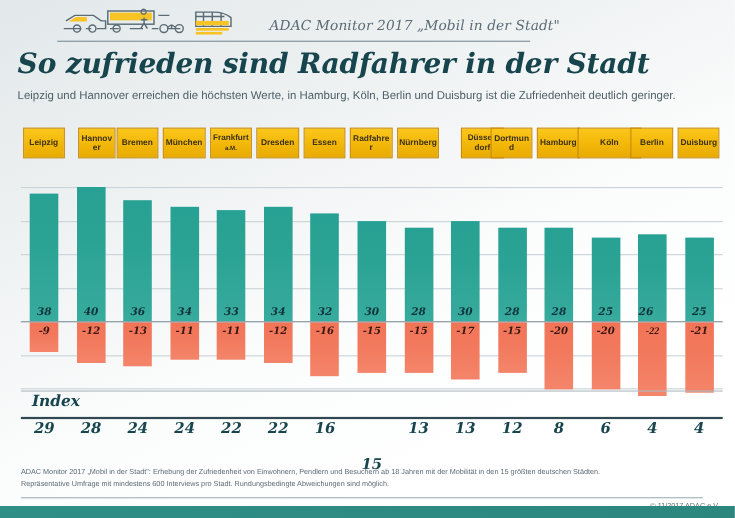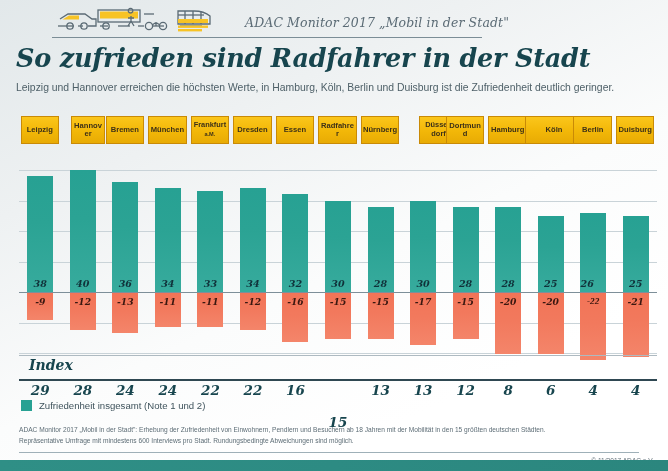--- a/index.html
+++ b/index.html
@@ -310,24 +310,20 @@
       <div class="idx-val" style="left: 340.267px; width: 42.5333px;">13</div>
       <div class="idx-val" style="left: 382.8px; width: 42.5333px;">13</div>
       <div class="idx-val" style="left: 425.333px; width: 42.5333px;">12</div>
       <div class="idx-val" style="left: 467.867px; width: 42.5333px;">8</div>
       <div class="idx-val" style="left: 510.4px; width: 42.5333px;">6</div>
       <div class="idx-val" style="left: 552.933px; width: 42.5333px;">4</div>
       <div class="idx-val" style="left: 595.467px; width: 42.5333px;">4</div>
     </div>
 
   <div class="legend">
-    <div class="lg-item" style="left:2px;">
-      <span class="lg-swatch teal"></span>
-      <span class="lg-text">Zufriedenheit insgesamt (Note 1 und 2)</span>
-    </div>
   </div>
 
   <div class="footnote">
     <div>ADAC Monitor 2017 „Mobil in der Stadt": Erhebung der Zufriedenheit von Einwohnern, Pendlern und Besuchern ab 18 Jahren mit der Mobilität in den 15 größten deutschen Städten.</div>
     <div>Repräsentative Umfrage mit mindestens 600 Interviews pro Stadt. Rundungsbedingte Abweichungen sind möglich.</div>
   </div>
   <div class="foot-rule"></div>
   <div class="copyright">© 11/2017 ADAC e.V.</div>
   <div class="bottom-bar"></div>
 

